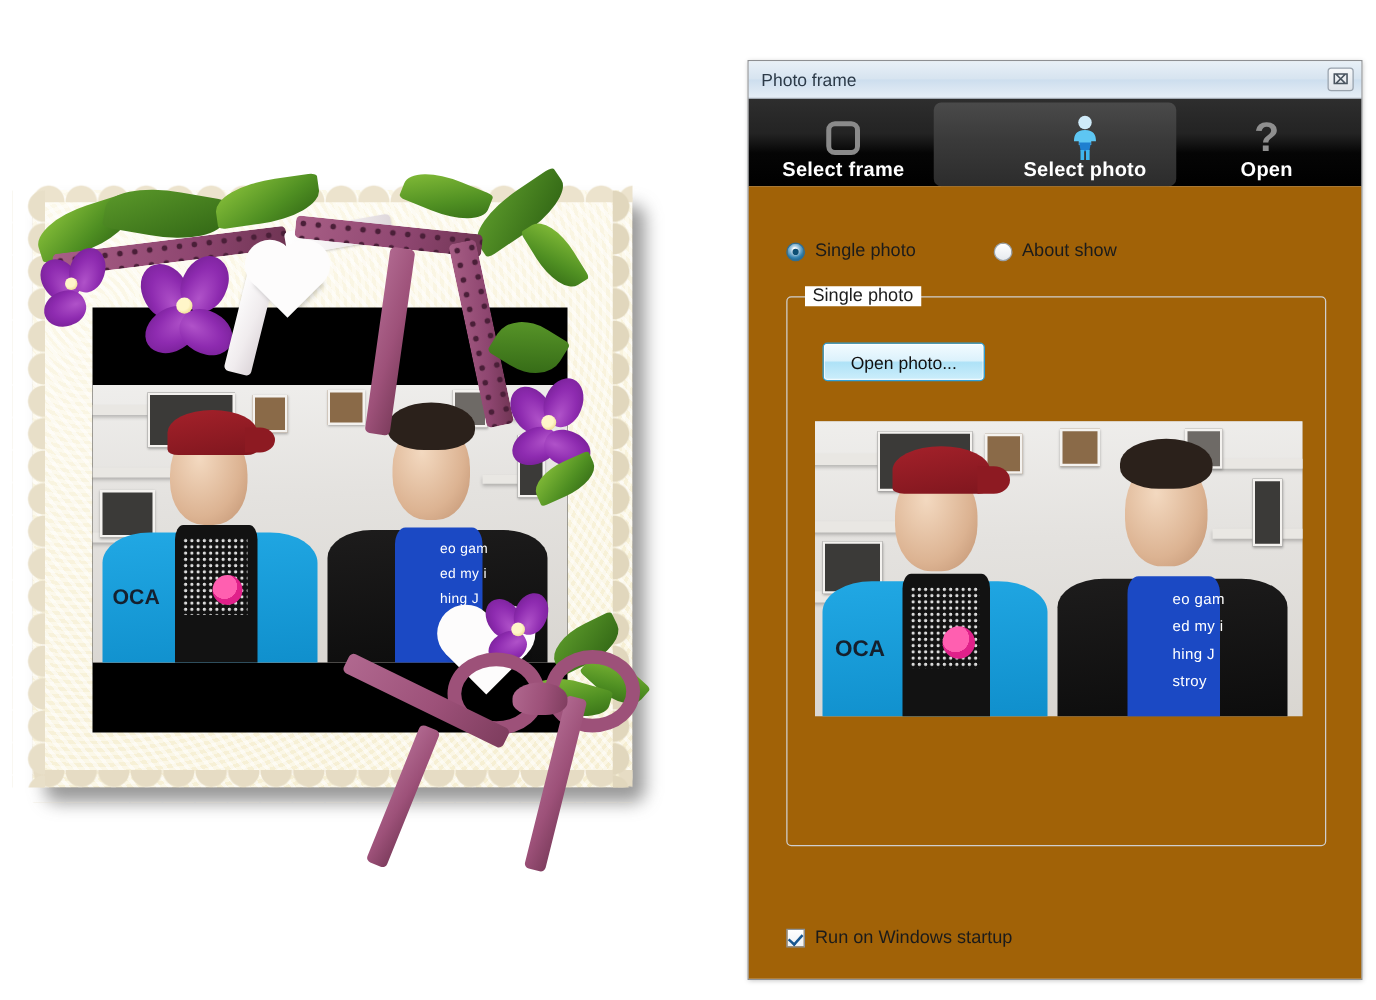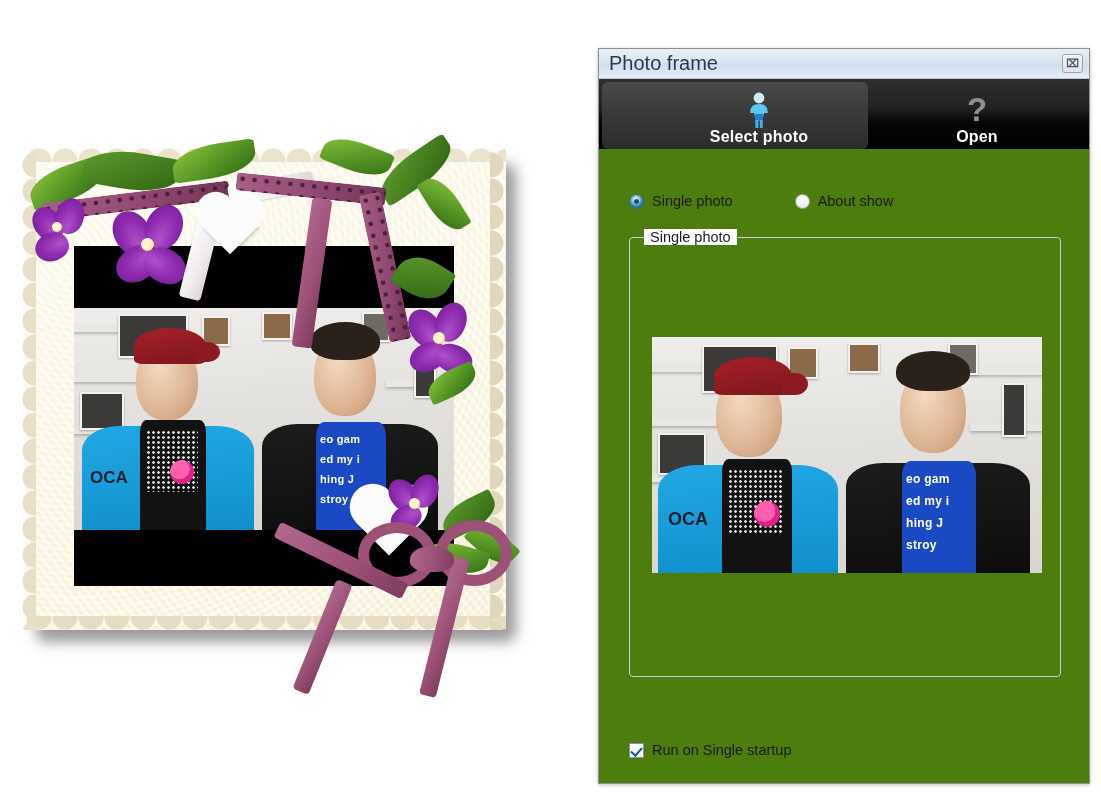--- a/index.html
+++ b/index.html
@@ -129,22 +129,22 @@
     background: linear-gradient(175deg, #1d1c1c 0%, #0c0c0c 100%);
   }
   .tee-black {
     position: absolute; background: #121212; border-radius: 10% 10% 0 0;
   }
   .tee-blue {
     position: absolute; background: #1b49c4; border-radius: 12% 12% 0 0;
   }
   .tee-text {
     position: absolute; color: #fff; font-family: "Liberation Sans", sans-serif;
-    font-weight: 700; line-height: 1.08; letter-spacing: .3px;
-    white-space: nowrap; overflow: hidden;
+    font-weight: 400; line-height: 1.08; letter-spacing: .3px;
+    white-space: nowrap; overflow: hidden; margin-left: 32px;
   }
   .logo-dot {
     position: absolute; border-radius: 50%;
     background: radial-gradient(circle at 40% 38%, #ff5fb0 0 48%, #e0218a 49% 100%);
   }
   .logo-word {
     position: absolute; color: #15202e; font-weight: 800;
     font-family: "Liberation Sans", sans-serif; white-space: nowrap;
   }
   .halftone {
@@ -215,21 +215,21 @@
   }
   .titlebar {
     height: 30px;
     background: linear-gradient(180deg, #e8f0f7 0%, #d7e4f0 48%, #cddeee 52%, #e6eef6 100%);
     border-bottom: 1px solid #b9c6d4;
     display: flex; align-items: center;
     padding: 0 6px 0 10px;
     box-sizing: border-box;
   }
   .title-text {
-    font-size: 20px; color: #2c3a48; flex: 1;
+    font-size: 14px; color: #2c3a48; flex: 1;
   }
   .close-btn {
     width: 19px; height: 17px;
     border: 1px solid #9aa3ad;
     border-radius: 3px;
     background: linear-gradient(180deg, #f6f8fa 0%, #dfe4ea 100%);
     display: flex; align-items: center; justify-content: center;
     font-size: 11px; font-weight: 700; color: #4a5560;
     cursor: pointer;
   }
@@ -270,21 +270,21 @@
   }
   .icon-q {
     font-size: 33px; font-weight: 700; color: #8f8f8f;
     line-height: 30px;
   }
 
   
   .dlg-body {
     position: relative;
     height: calc(100% - 30px - 70px);
-    background: #4d7c0f;
+    background: #a16207;
     box-sizing: border-box;
   }
   .radio-row {
     position: absolute; left: 30px; top: 44px;
     display: flex; align-items: center; gap: 62px;
   }
   .radio-item { display: flex; align-items: center; gap: 8px; cursor: pointer; }
   .radio {
     width: 15px; height: 15px; border-radius: 50%;
     border: 1px solid #9aa3ab;
@@ -480,20 +480,26 @@
 </div>
 
 <div id="dialog">
 
   <div class="titlebar">
     <span class="title-text">Photo frame</span>
     <span class="close-btn">⌧</span>
   </div>
 
   <div class="tabstrip">
+    <div class="tab">
+      <span class="tab-icon">
+        <span class="icon-square"></span>
+      </span>
+      <span class="tab-label">Select frame</span>
+    </div>
 
     <div class="tab selected">
       <span class="tab-icon">
         <svg width="26" height="36" viewBox="0 0 26 36" aria-hidden="true">
           <circle cx="13" cy="6" r="5.4" fill="#cfeaf8"></circle>
           <path d="M13 12 C6 12 4.2 16 4.2 21 L8 21 L8 24 L18 24 L18 21 L21.8 21 C21.8 16 20 12 13 12 Z" fill="#5ec6f2"></path>
           <path d="M8.2 22 L17.8 22 L16.4 29 L9.6 29 Z" fill="#1f7fd0"></path>
           <rect x="9.4" y="28" width="2.9" height="8" fill="#3fb5ec"></rect>
           <rect x="13.8" y="28" width="2.9" height="8" fill="#3fb5ec"></rect>
         </svg>
@@ -518,20 +524,21 @@
       </label>
       <label class="radio-item">
         <span class="radio"></span>
         <span class="radio-label">About show</span>
       </label>
     </div>
 
     <div class="groupbox">
       <span class="group-title">Single photo</span>
 
+      <button class="open-btn">Open photo...</button>
 
       <div class="preview">
         <div class="scene">
           <div class="wall"></div>
           <div class="shelf" style="left:-6px;  top:26px;  width:96px;  height:9px;"></div>
           <div class="shelf" style="left:-6px;  top:80px;  width:82px;  height:9px;"></div>
           <div class="shelf" style="left:-6px;  top:136px; width:90px;  height:9px;"></div>
           <div class="shelf" style="left:304px; top:30px;  width:94px;  height:8px;"></div>
           <div class="shelf" style="left:318px; top:86px;  width:80px;  height:8px;"></div>
           <div class="pic dark" style="left:50px;  top:8px;  width:72px; height:44px;"></div>
@@ -562,18 +569,18 @@
             <div class="head" style="left:248px; top:30px; width:66px; height:86px;"></div>
             <div class="hair" style="left:244px; top:14px; width:74px; height:40px;"></div>
           </div>
         </div>
       </div>
     </div>
 
     <div class="bottom-row">
       <label class="check-wrap">
         <span class="checkbox on"></span>
-        <span class="check-label">Run on Single startup</span>
+        <span class="check-label">Run on Windows startup</span>
       </label>
     </div>
 
   </div>
 </div>
 
 </body></html>

